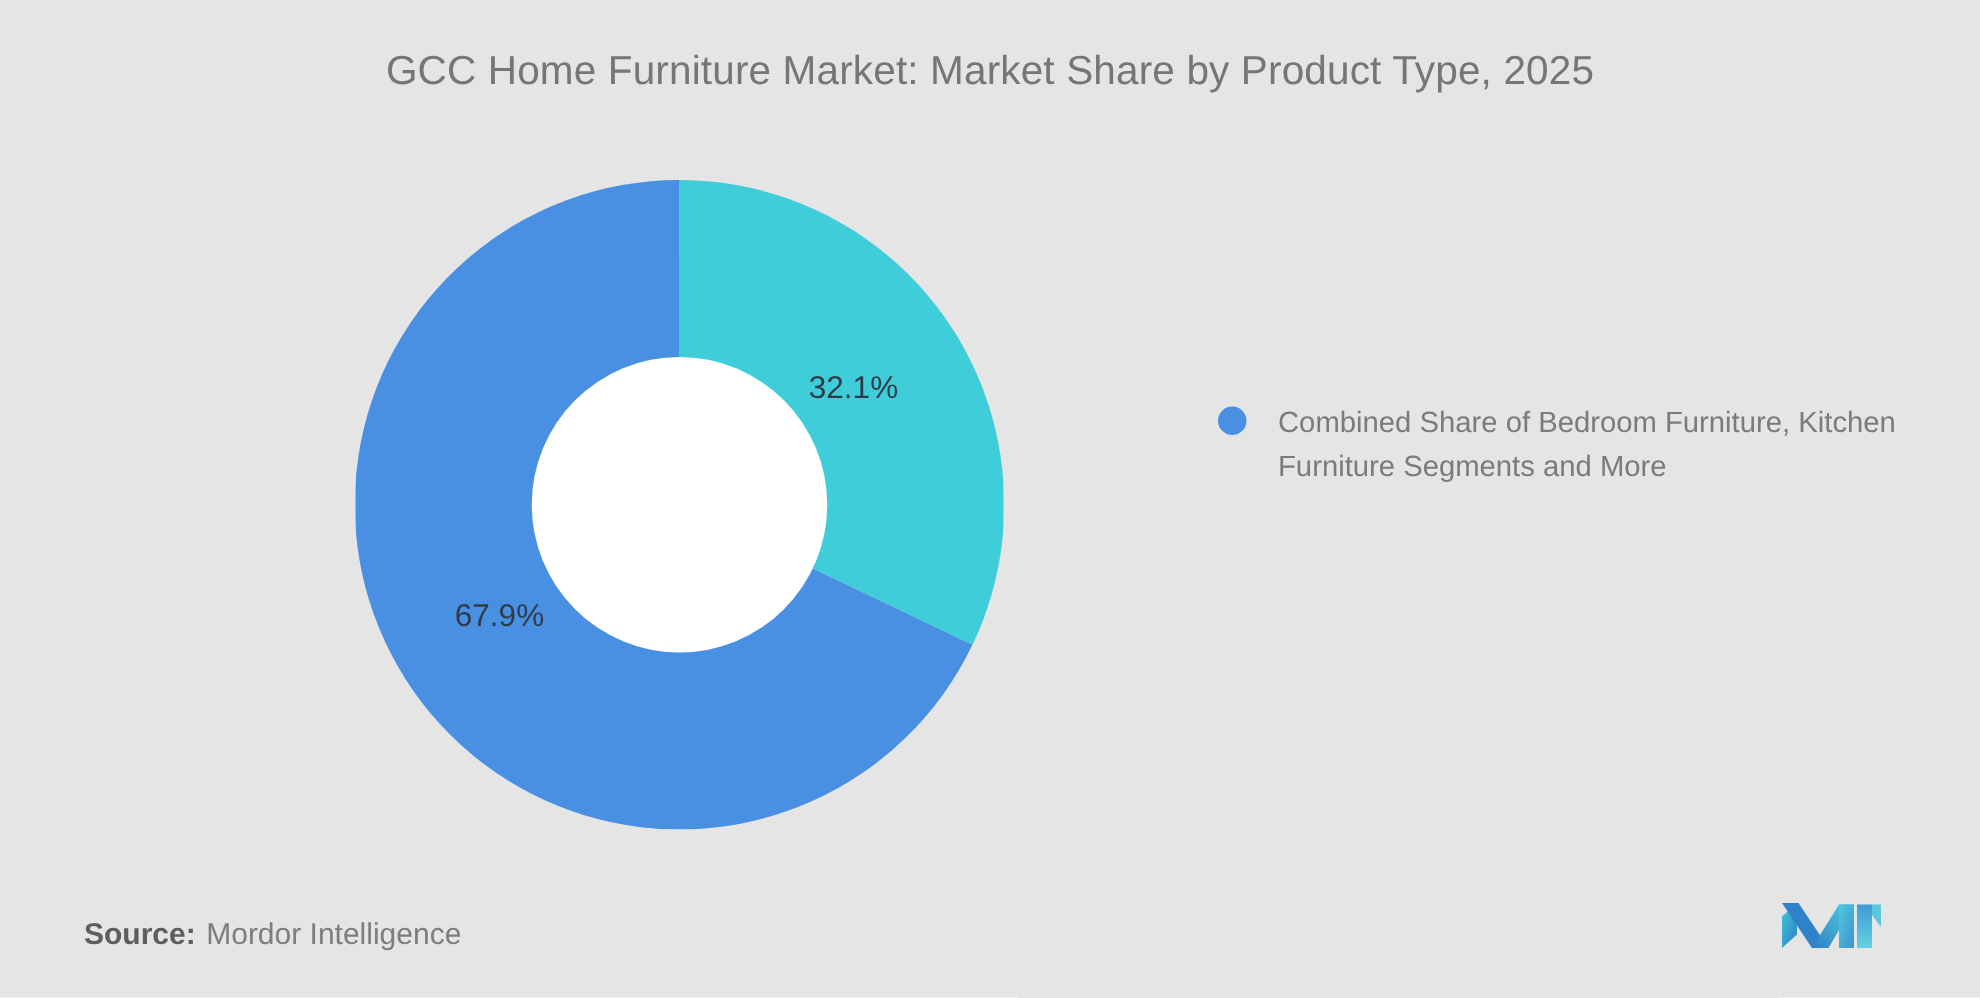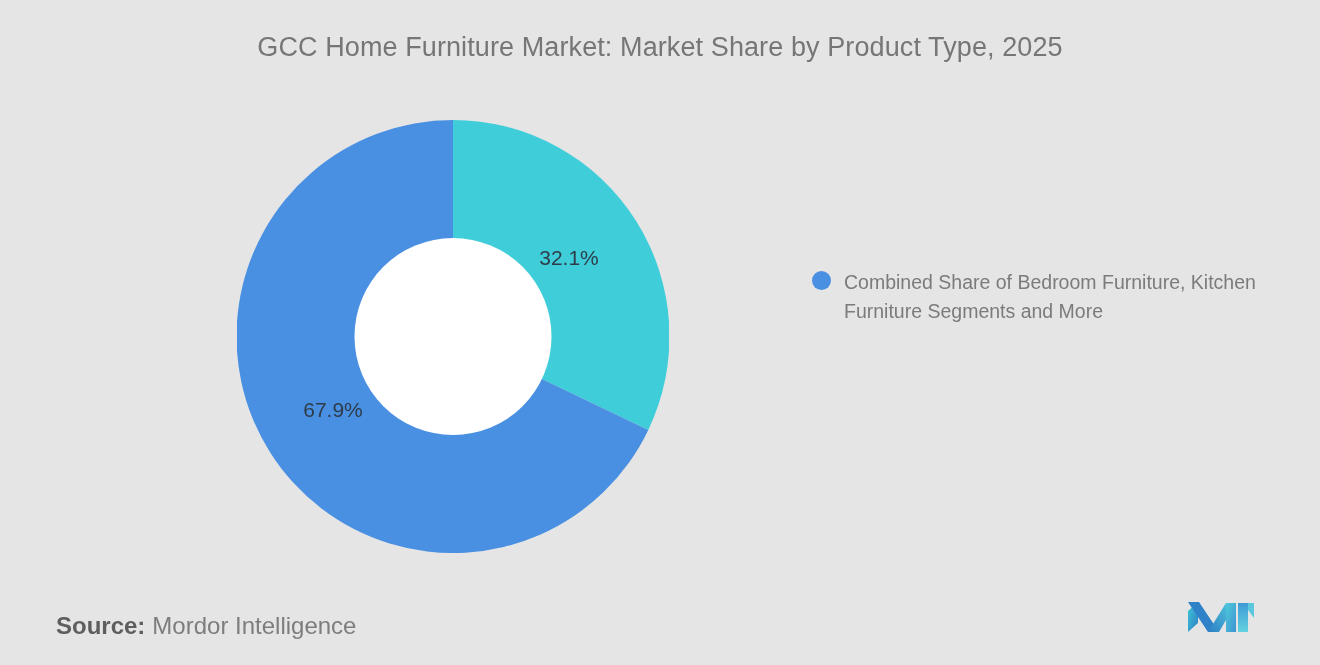--- a/index.html
+++ b/index.html
@@ -61,20 +61,21 @@
   #legend {
     position: absolute;
     left: 812px;
     top: 268px;
     width: 470px;
   }
   .legend-row {
     display: flex;
     align-items: flex-start;
     margin-bottom: 14px;
+    gap: 8px;
   }
   .legend-swatch {
     width: 19px;
     height: 19px;
     border-radius: 50%;
     flex: 0 0 19px;
     margin-top: 3px;
   }
   .legend-label {
     margin-left: 13px;
@@ -83,21 +84,21 @@
     color: #7b7b7b;
     font-weight: 400;
     max-width: 420px;
   }
 
   
   #source-line {
     position: absolute;
     left: 56px;
     top: 612px;
-    font-size: 24px;
+    font-size: 20px;
     color: #6f6f6f;
     white-space: nowrap;
   }
   #source-label {
     font-weight: 700;
     color: #5e5e5e;
   }
   #source-value {
     font-weight: 400;
     color: #7d7d7d;

